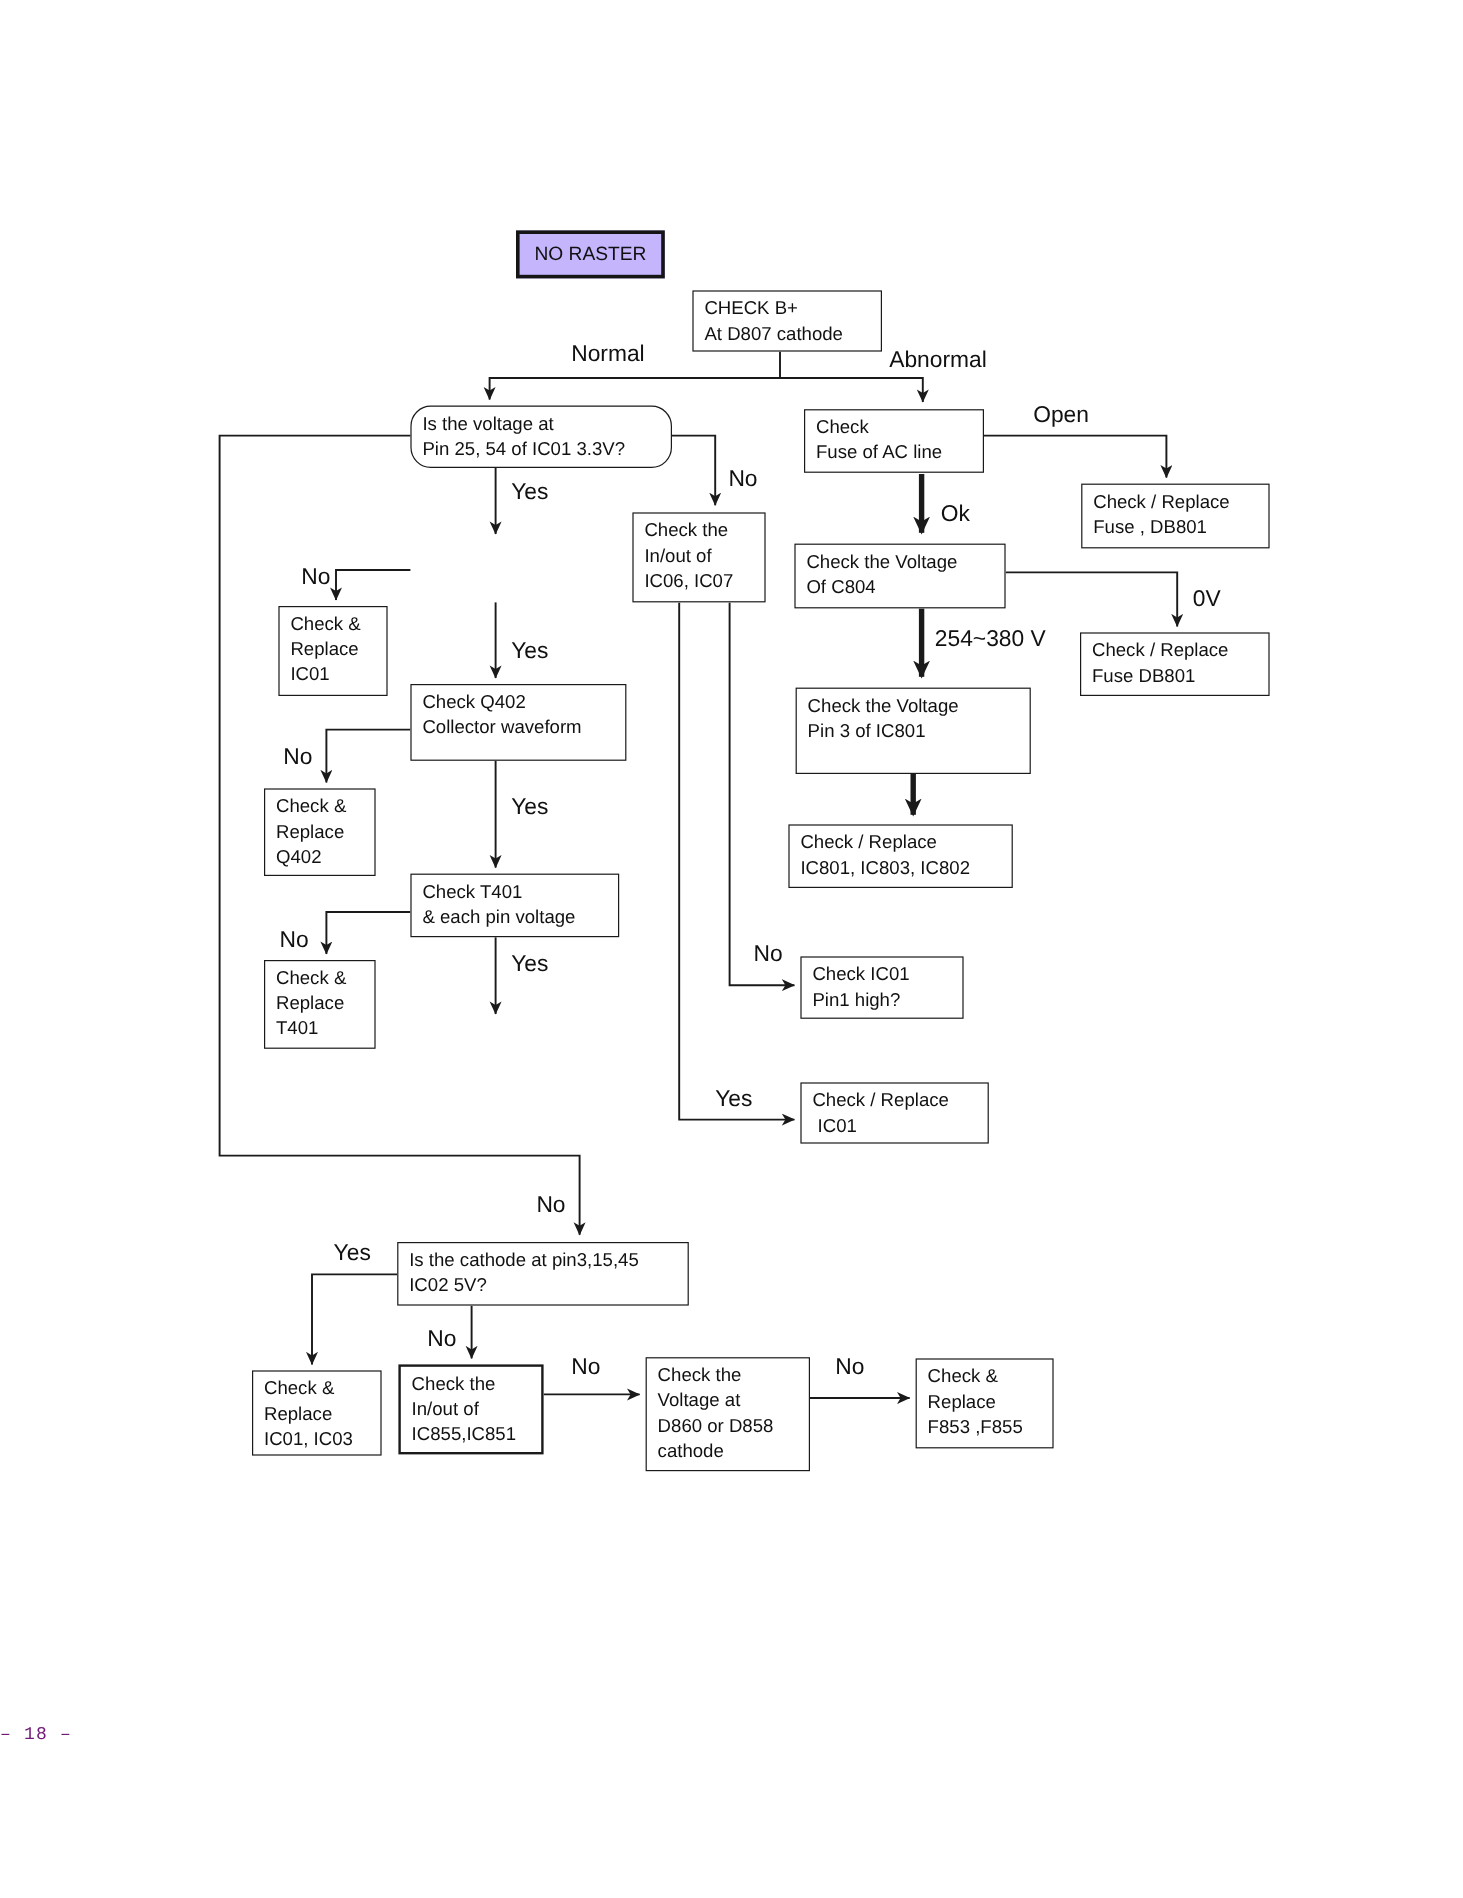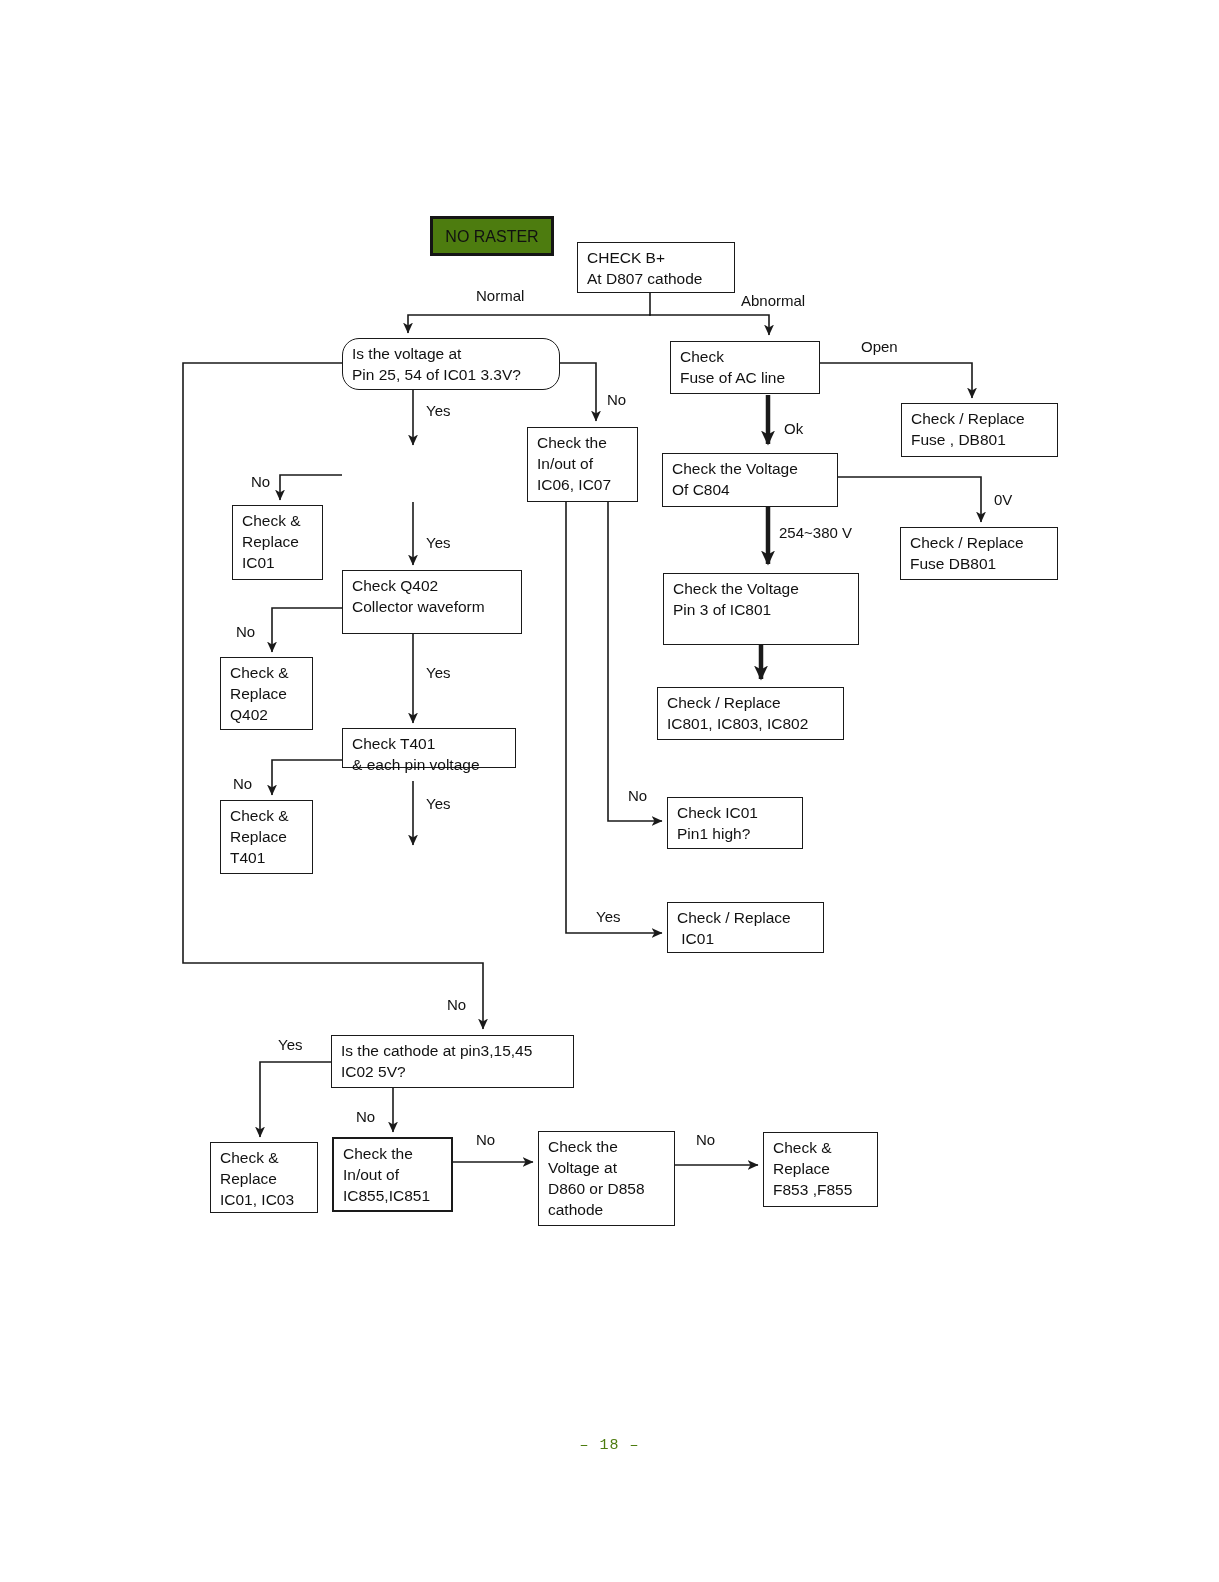--- a/index.html
+++ b/index.html
@@ -12,37 +12,37 @@
   .node {
     position:absolute; z-index:2; box-sizing:border-box;
     background:#fff; border:1.6px solid #1a1a1a;
     font-size:15.5px; line-height:21px; white-space:pre-wrap;
     padding:4px 5px 0 9px;
   }
   .node.thick { border-width:2.8px; }
   .node.terminal {
     display:flex; align-items:center; justify-content:center;
     padding:0; text-align:center; font-size:16px;
-    background:#4d7c0f; border:3px solid #151515;margin-top:24px;
-  }
-  .lbl { position:absolute; z-index:2; font-size:15px; line-height:17px; white-space:pre; }
+    background:#c4b5fd; border:3px solid #151515;
+  }
+  .lbl { position:absolute; z-index:2; font-size:19px; line-height:17px; white-space:pre; }
   .footer {
-    position:absolute; left:0; top:1437px; width:100%; text-align:center;
+    position:absolute; left:0; top:1437px; width:100%; text-align:left;
     font-family:"Liberation Mono", "DejaVu Sans Mono", monospace;
-    font-size:15px; letter-spacing:1px; color:#4d7c0f; z-index:2;
+    font-size:15px; letter-spacing:1px; color:#701a75; z-index:2;
   }
   
   #n-noraster  { left:430px; top:192px; width:124px; height:40px; }
   #n-checkb    { left:577px; top:242px; width:158px; height:51px; }
   #n-qic01     { left:342px; top:338px; width:218px; height:52px;border-radius:17px; }
   #n-pin24     { left:342px; top:450px; width:150px; height:52px; }
   #n-cric01    { left:232px; top:505px; width:91px;  height:75px; }
   #n-q402      { left:342px; top:570px; width:180px; height:64px; }
   #n-crq402    { left:220px; top:657px; width:93px;  height:73px; }
-  #n-t401      { left:342px; top:728px; width:174px; height:40px; }
+  #n-t401      { left:342px; top:728px; width:174px; height:53px; }
   #n-crt401    { left:220px; top:800px; width:93px;  height:74px; }
   #n-crt402    { left:342px; top:850px; width:162px; height:52px; }
   #n-ic06      { left:527px; top:427px; width:111px; height:75px; }
   #n-pin1      { left:667px; top:797px; width:136px; height:52px; }
   #n-cric01b   { left:667px; top:902px; width:157px; height:51px; }
   #n-fuseac    { left:670px; top:341px; width:150px; height:53px; }
   #n-crfusea   { left:901px; top:403px; width:157px; height:54px; }
   #n-c804      { left:662px; top:453px; width:176px; height:54px; }
   #n-crfuseb   { left:900px; top:527px; width:158px; height:53px; }
   #n-ic801     { left:663px; top:573px; width:196px; height:72px; }

